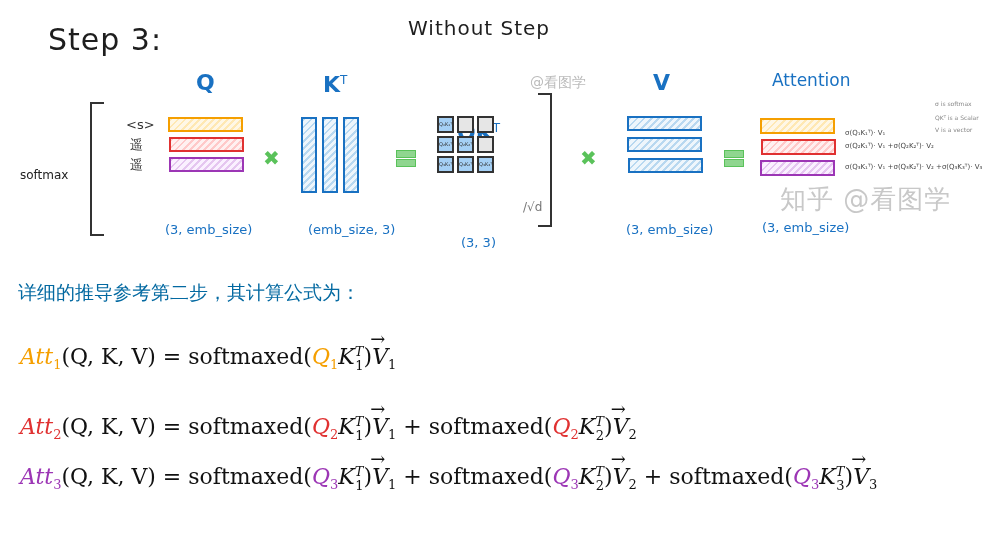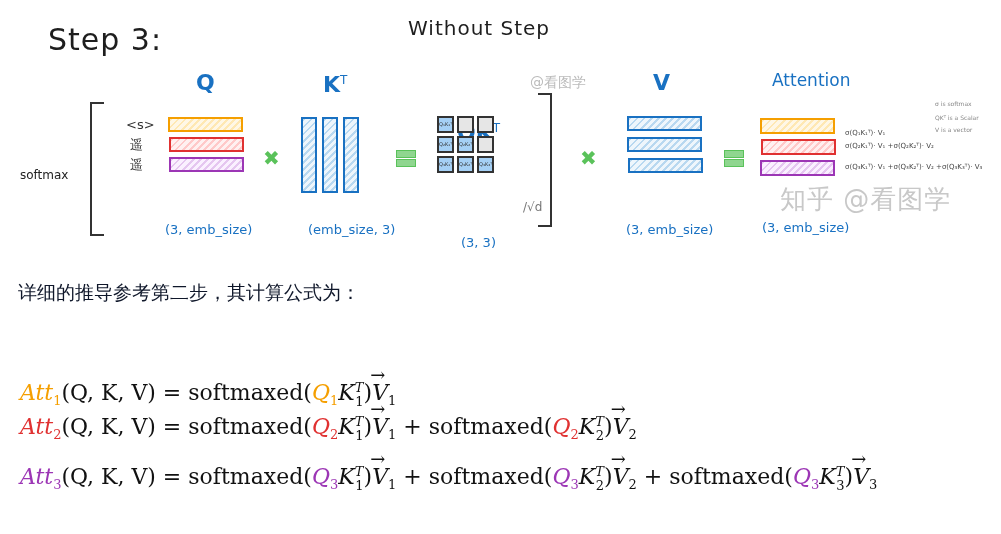--- a/index.html
+++ b/index.html
@@ -17,21 +17,21 @@
   .hatch-p{background:repeating-linear-gradient(135deg,#e5c6f0 0 2px,#faf0ff 2px 5px);}
   .hatch-b{background:repeating-linear-gradient(135deg,#b8d8f0 0 2px,#eef6fc 2px 5px);}
   .sym{color:#5ac25a;font-weight:bold;}
   .cell{position:absolute;width:17px;height:17px;border:2px solid #333;box-sizing:border-box;font-size:5px;line-height:13px;text-align:center;color:#333;}
   .cell.on{background:#a5d0f5;}
   .cell.off{background:#e6e6e6;}
   .note{font-size:7px;color:#444;white-space:nowrap;}
   .legend{font-size:6px;color:#888;}
   #wm{left:780px;top:182px;font-size:26px;color:#c8c8c8;letter-spacing:1px;}
   #wm2{left:530px;top:74px;font-size:14px;color:#bbb;}
-  #intro{left:18px;top:280px;font-size:19px;color:#0f172a;}
+  #intro{left:18px;top:280px;font-size:19px;color:#0369a1;}
   .eq{left:20px;font-family:"DejaVu Serif",serif;font-size:22px;color:#111;white-space:nowrap;}
   .eq i{font-style:italic;}
   .eq sub,.eq sup{font-size:13px;}
   .vec{position:relative;display:inline-block;font-style:italic;}
   .vec::before{content:"→";position:absolute;top:-16px;left:-2px;font-size:18px;font-style:normal;}
 </style>
 </head>
 <body>
 
 <div id="step" class="abs hand">Step 3:</div>
@@ -103,16 +103,16 @@
 
 <div class="abs dim" style="left:165px;top:222px;">(3, emb_size)</div>
 <div class="abs dim" style="left:308px;top:222px;">(emb_size, 3)</div>
 <div class="abs dim" style="left:461px;top:235px;">(3, 3)</div>
 <div class="abs dim" style="left:626px;top:222px;">(3, emb_size)</div>
 <div class="abs dim" style="left:762px;top:220px;">(3, emb_size)</div>
 
 <div id="intro" class="abs">详细的推导参考第二步，其计算公式为：</div>
 
 <div id="eqs">
-    <div class="abs eq" style="top: 380px;"><i style="color:#f59f00">Att<sub style="font-style:normal">1</sub></i><span>(Q, K, V) = </span><span>softmaxed(<i style="color:#f59f00">Q<sub style="font-style:normal">1</sub></i><i>K</i><sup><i>T</i></sup><sub style="margin-left:-8px">1</sub>)<span class="vec">V<sub style="font-style:normal">1</sub></span></span></div>
+    <div class="abs eq" style="top: 344px;"><i style="color:#f59f00">Att<sub style="font-style:normal">1</sub></i><span>(Q, K, V) = </span><span>softmaxed(<i style="color:#f59f00">Q<sub style="font-style:normal">1</sub></i><i>K</i><sup><i>T</i></sup><sub style="margin-left:-8px">1</sub>)<span class="vec">V<sub style="font-style:normal">1</sub></span></span></div>
     <div class="abs eq" style="top: 414px;"><i style="color:#e03131">Att<sub style="font-style:normal">2</sub></i><span>(Q, K, V) = </span><span>softmaxed(<i style="color:#e03131">Q<sub style="font-style:normal">2</sub></i><i>K</i><sup><i>T</i></sup><sub style="margin-left:-8px">1</sub>)<span class="vec">V<sub style="font-style:normal">1</sub></span></span><span> + </span><span>softmaxed(<i style="color:#e03131">Q<sub style="font-style:normal">2</sub></i><i>K</i><sup><i>T</i></sup><sub style="margin-left:-8px">2</sub>)<span class="vec">V<sub style="font-style:normal">2</sub></span></span></div>
     <div class="abs eq" style="top: 464px;"><i style="color:#9c36b5">Att<sub style="font-style:normal">3</sub></i><span>(Q, K, V) = </span><span>softmaxed(<i style="color:#9c36b5">Q<sub style="font-style:normal">3</sub></i><i>K</i><sup><i>T</i></sup><sub style="margin-left:-8px">1</sub>)<span class="vec">V<sub style="font-style:normal">1</sub></span></span><span> + </span><span>softmaxed(<i style="color:#9c36b5">Q<sub style="font-style:normal">3</sub></i><i>K</i><sup><i>T</i></sup><sub style="margin-left:-8px">2</sub>)<span class="vec">V<sub style="font-style:normal">2</sub></span></span><span> + </span><span>softmaxed(<i style="color:#9c36b5">Q<sub style="font-style:normal">3</sub></i><i>K</i><sup><i>T</i></sup><sub style="margin-left:-8px">3</sub>)<span class="vec">V<sub style="font-style:normal">3</sub></span></span></div>
   </div>
 
 </body></html>

